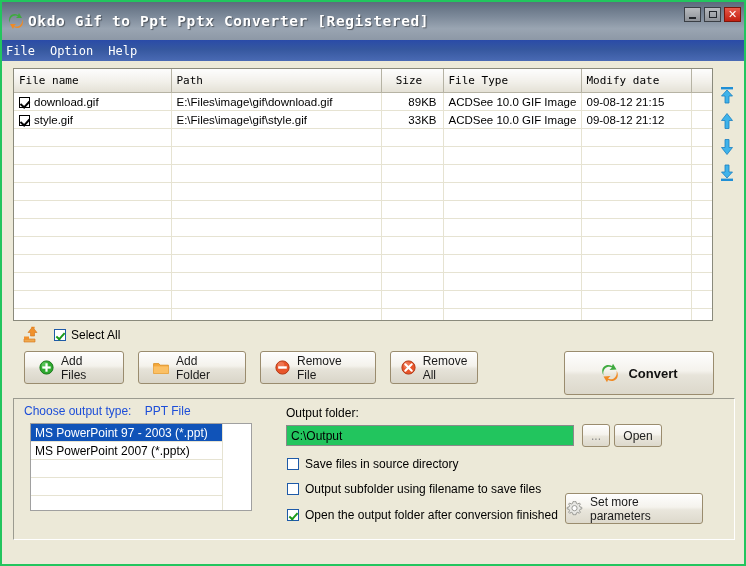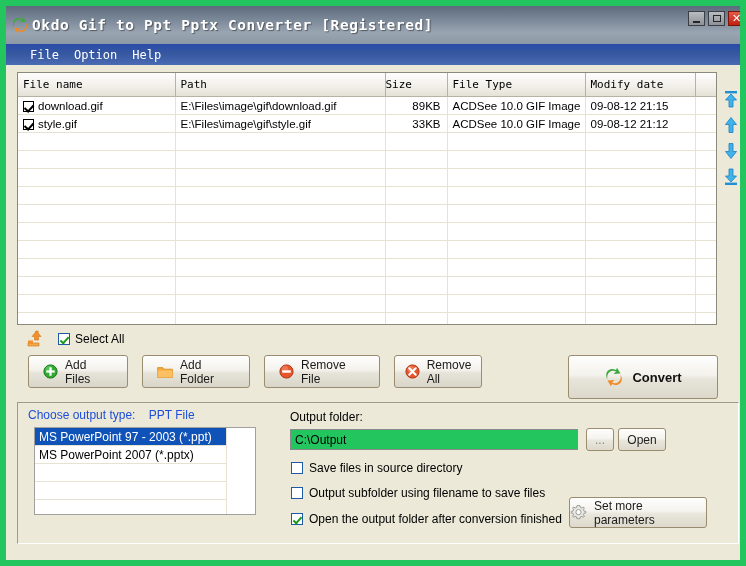--- a/index.html
+++ b/index.html
@@ -10,21 +10,21 @@
     width: 746px; height: 566px;
     font-family: "Liberation Sans", sans-serif;
     font-size: 12px;
     overflow: hidden;
   }
   #app {
     position: relative;
     width: 746px; height: 566px;
     box-sizing: border-box;
     background: #ece9d8;
-    border: 6px solid #22c55e;
+    border: 2px solid #22c55e;
     overflow: hidden;
   }
 
   
   .titlebar {
     position: absolute; left: 0; top: 0;
     width: 744px; height: 38px;
     background: linear-gradient(to bottom, #5d6b7d 0%, #7e8b9b 40%, #9aa5b2 70%, #8d98a6 100%);
     display: flex; align-items: center;
   }
@@ -64,21 +64,21 @@
     color: #ffffff; font-size: 11px; font-weight: bold;
     font-family: "DejaVu Sans", sans-serif; line-height: 11px;
   }
 
   
   .menubar {
     position: absolute; left: 0; top: 38px;
     width: 744px; height: 21px;
     background: linear-gradient(to bottom, #2a4ba8 0%, #36589f 45%, #4a6ab4 100%);
     display: flex; align-items: center;
-    padding-left: 24px;
+    padding-left: 4px;
     box-sizing: border-box;
   }
   .menu-item {
     color: #ffffff;
     font-family: "DejaVu Sans Mono", monospace;
     font-size: 12px;
     margin-right: 15px;
     cursor: default;
   }
 
@@ -103,21 +103,21 @@
     border-bottom: 1px solid #b6b3a4;
     font-family: "DejaVu Sans Mono", monospace;
     font-size: 11px;
     font-weight: normal;
     text-align: left;
     padding: 3px 0 3px 5px;
     height: 17px;
     color: #000000;
     white-space: nowrap;
   }
-  table.filelist th.num { text-align: left; padding-right: 6px; padding-left: 0; }
+  table.filelist th.num { text-align: center; padding-right: 6px; padding-left: 0; }
   table.filelist td {
     border-right: 1px solid #e6e3d2;
     border-bottom: 1px solid #e6e3d2;
     height: 17px;
     padding: 0 0 0 5px;
     white-space: nowrap;
     overflow: hidden;
     color: #000;
     font-size: 11.5px;
   }

